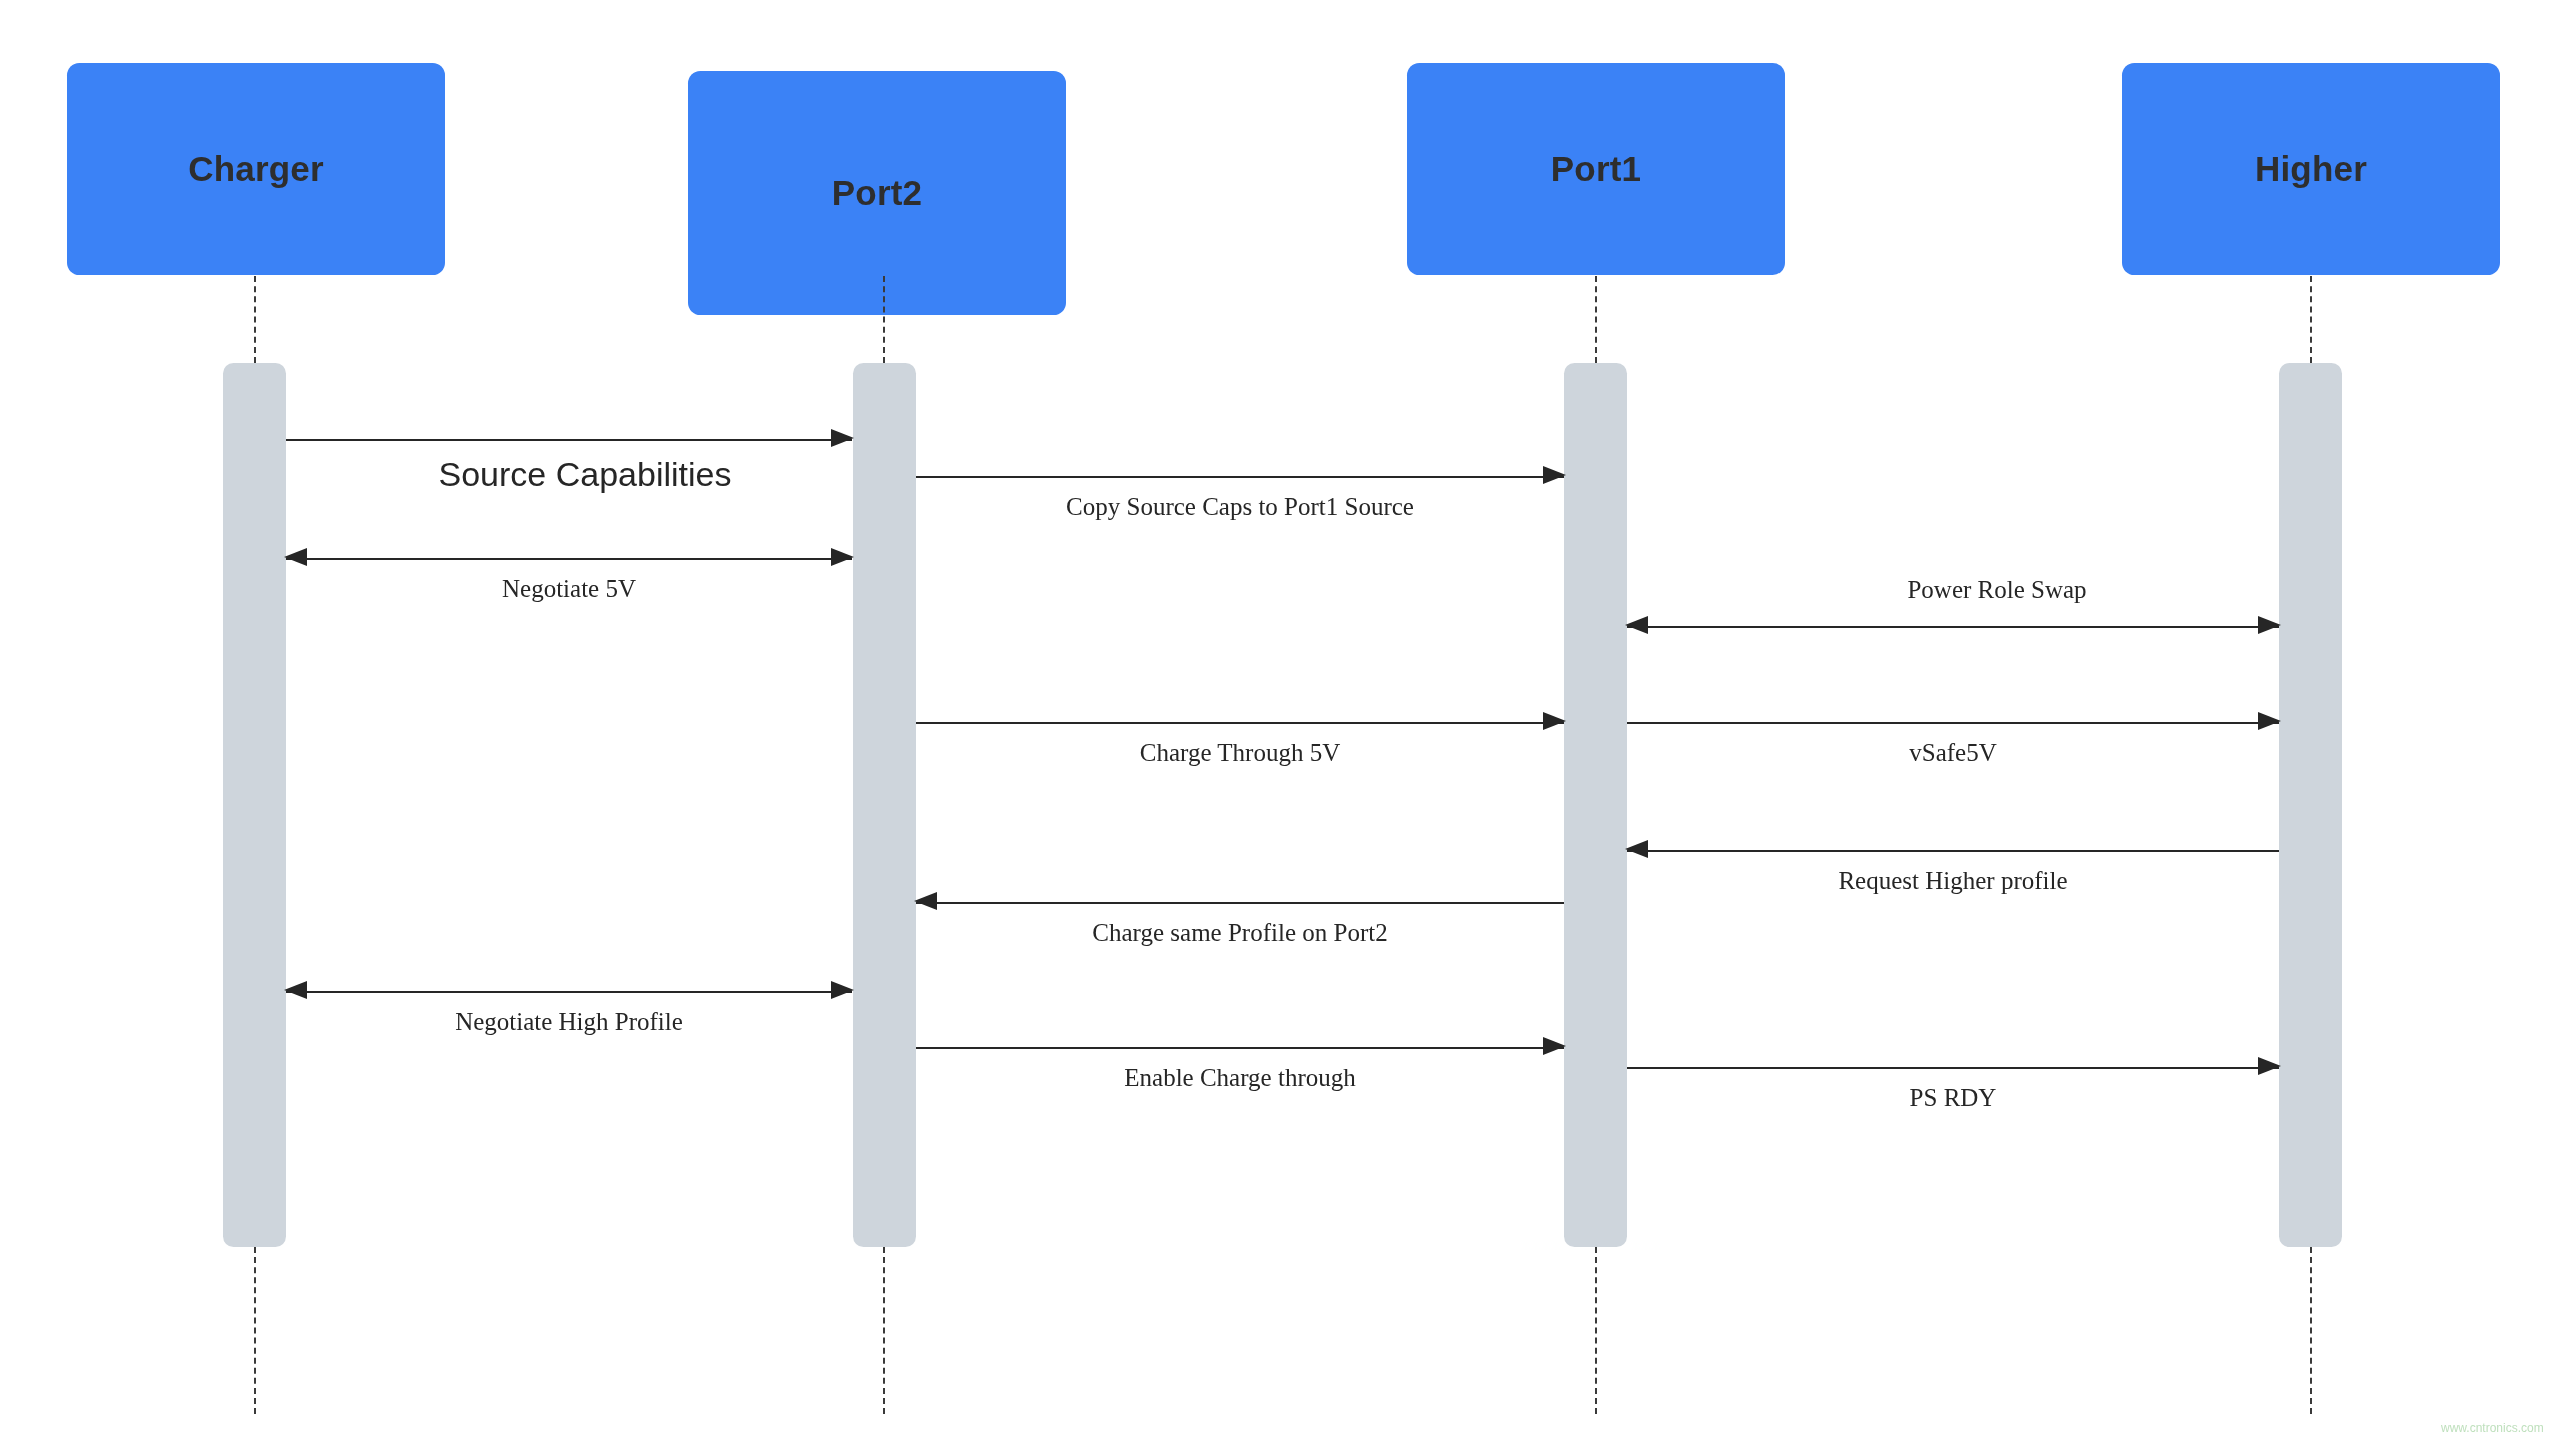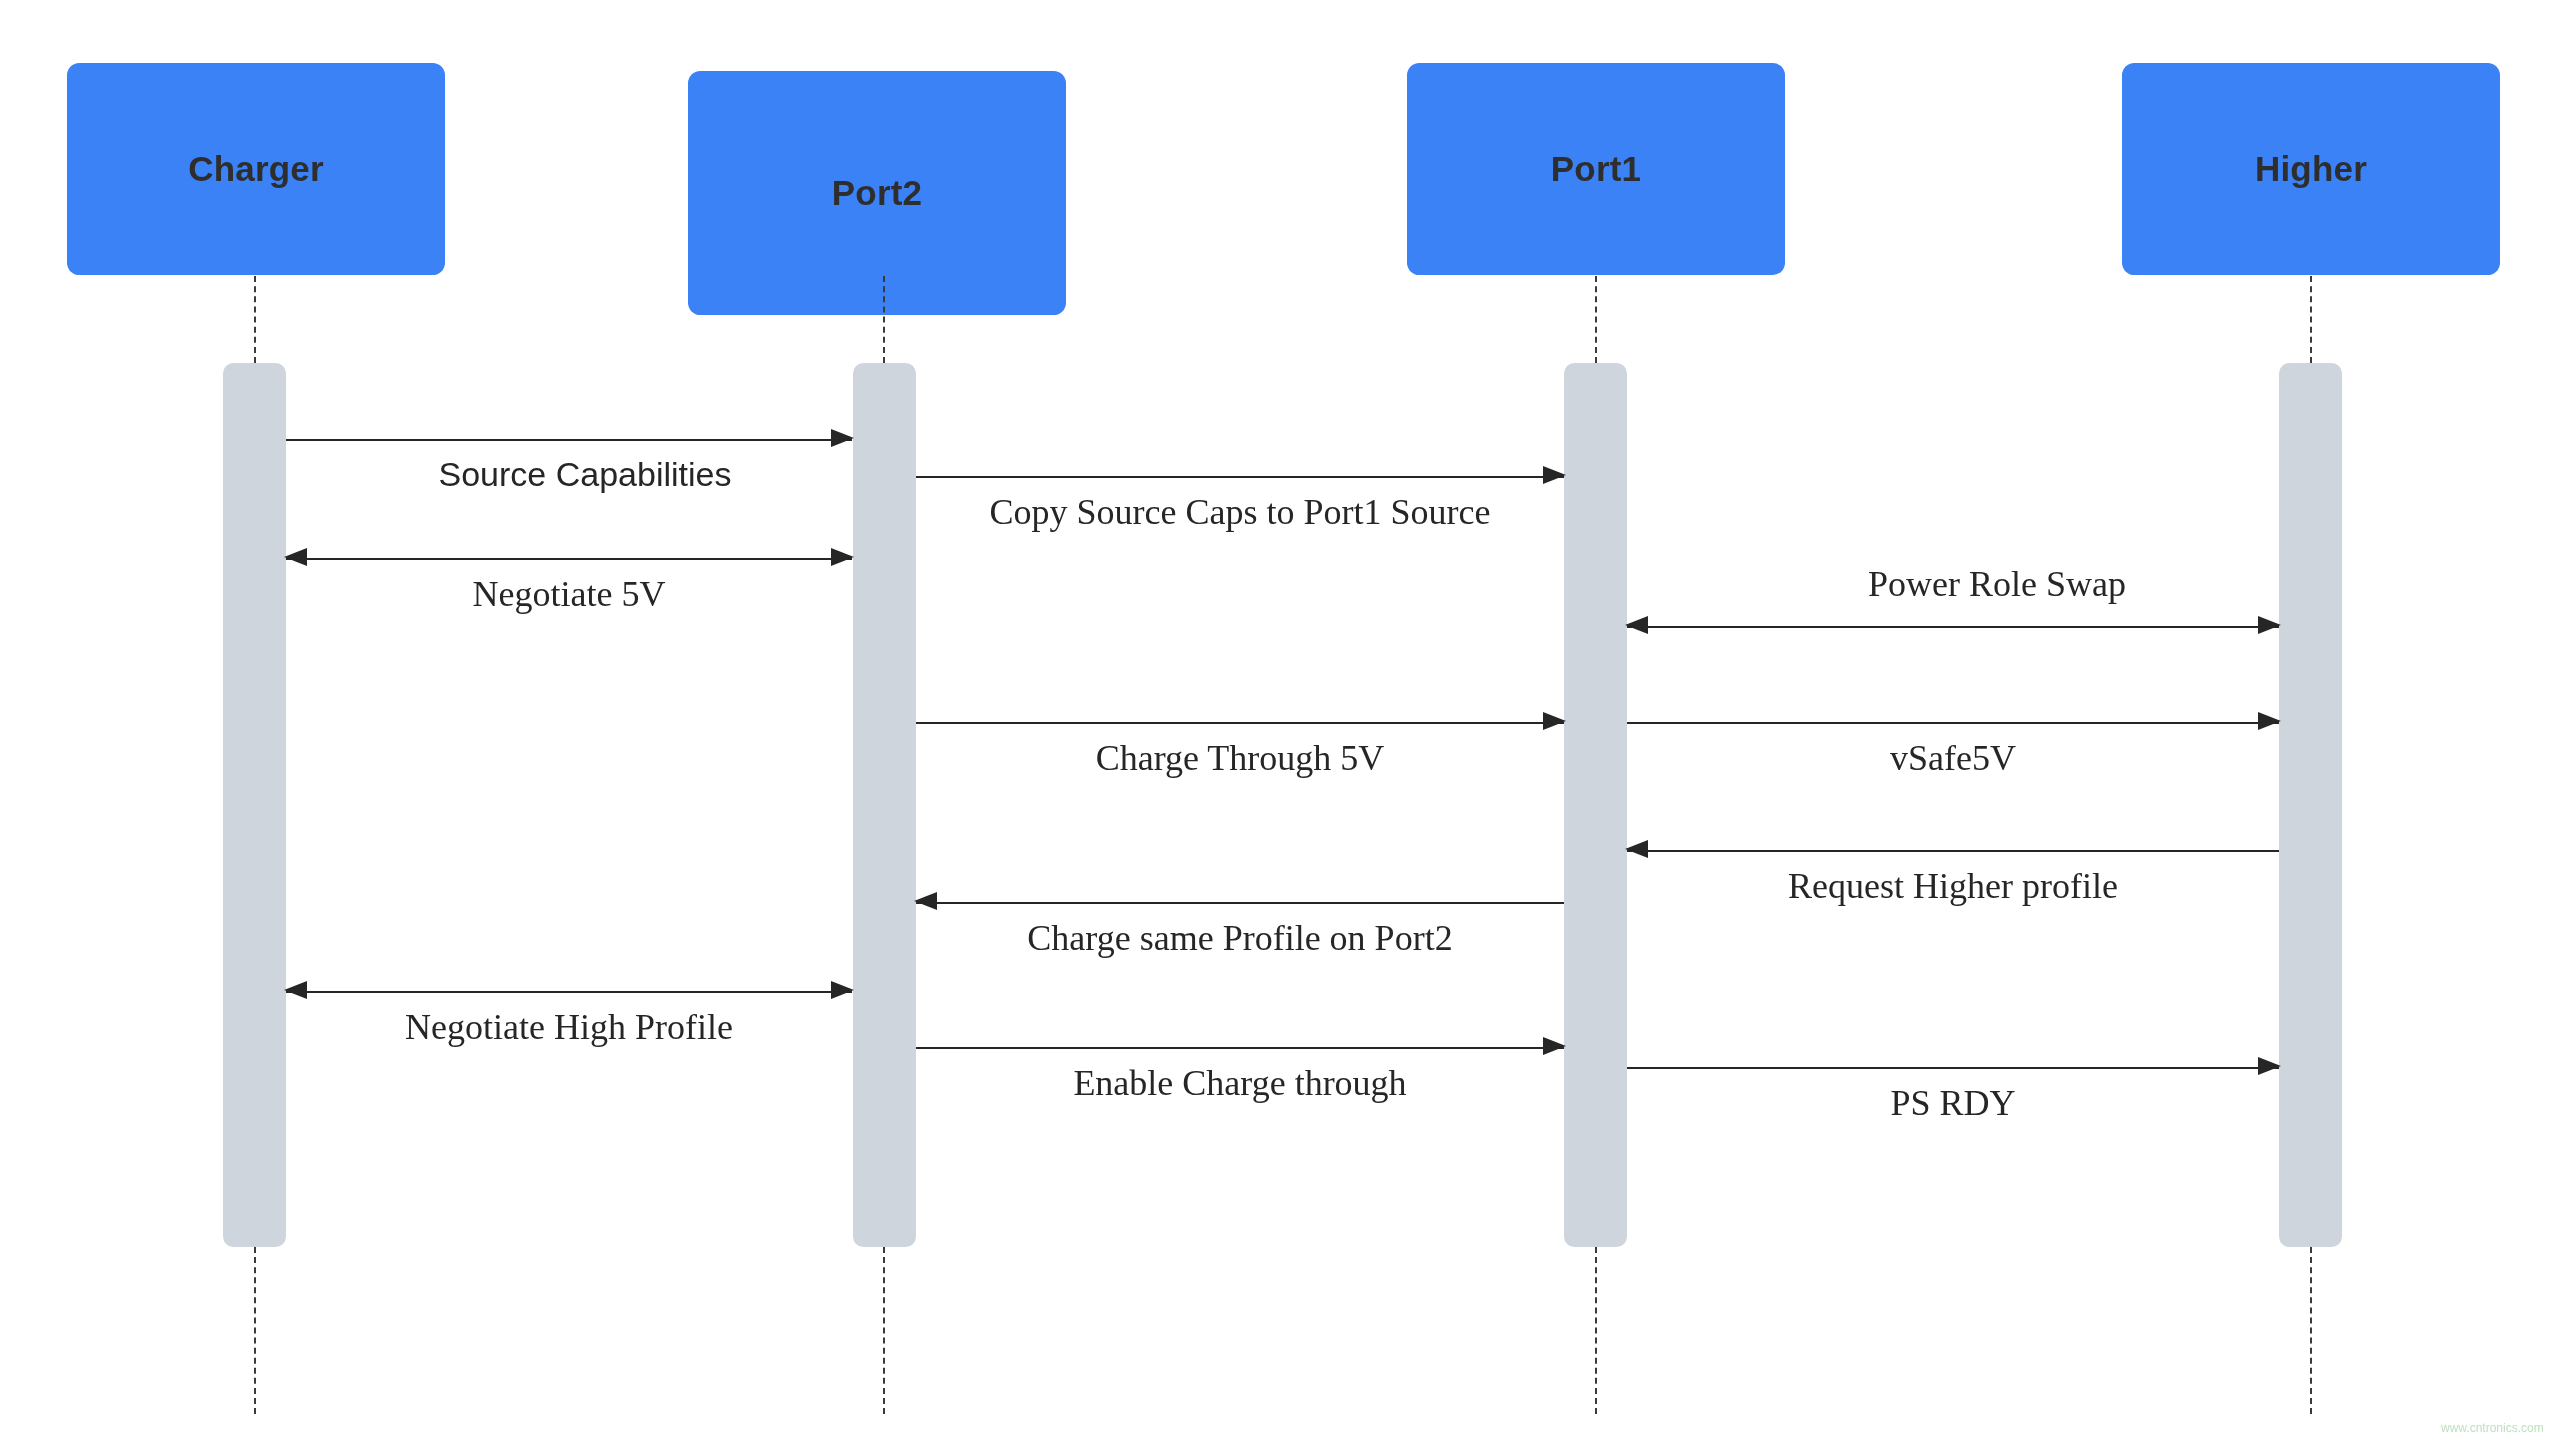--- a/index.html
+++ b/index.html
@@ -62,21 +62,21 @@
   .arrowhead.left{
     left:-1.8px;
     border-top:9.7px solid transparent;
     border-bottom:9.7px solid transparent;
     border-right:23px solid #262626;
   }
   .msg-label{
     position:absolute;
     width:100%;
     text-align:center;
-    font-size:36px;
+    font-size:25px;
     color:#262626;
     white-space:nowrap;
     line-height:1;
   }
   .msg-label.below{ top:17.6px; }
   .msg-label.above{ bottom:24px;margin-left:44px; }
   .msg-label.sans{
     font-family:"Liberation Sans", sans-serif;
     font-size:34px;
     padding-left:16px;

